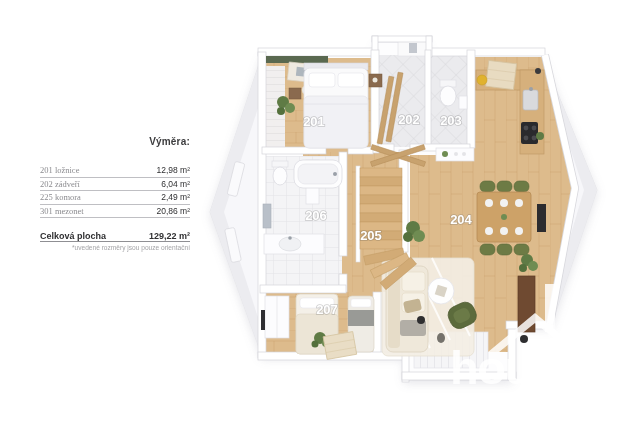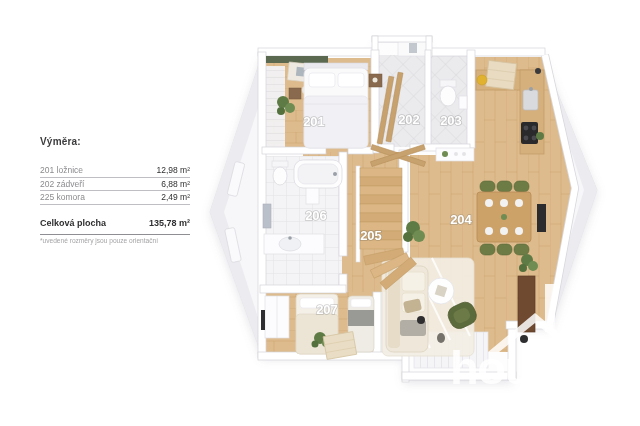--- a/index.html
+++ b/index.html
@@ -1,26 +1,26 @@
 <!DOCTYPE html>
 <html><head>
 <meta charset="utf-8">
 <style>
   html,body{margin:0;padding:0;background:#fff;font-family:"Liberation Sans",sans-serif;}
   .stage{position:relative;width:640px;height:426px;background:#ffffff;overflow:hidden;}
   .planSvg{position:absolute;left:0;top:0;}
   
-  .legend{position:absolute;left:40px;top:136px;width:150px;z-index:5;}
+  .legend{position:absolute;left:40px;top:136px;width:150px;z-index:5;text-align:right;}
   .legend-title{font-size:10px;font-weight:bold;color:#3c3c3e;margin:0 0 17px 0;letter-spacing:.2px;}
   .lrow{display:flex;justify-content:space-between;align-items:baseline;
         border-bottom:1px solid #bfbfc3;padding:2px 0 1px 0;font-size:8.5px;line-height:9.5px;}
-  .lrow .n{color:#8b8b8f;}
+  .lrow .n{color:#8b8b8f;font-family:Liberation Serif, serif;}
   .lrow .v{font-weight:normal;color:#2f2f31;white-space:nowrap;}
   .ltotal{display:flex;justify-content:space-between;align-items:baseline;margin-top:13px;
-          border-bottom:1.4px solid #8f8f93;padding-bottom:6px;font-size:9px;font-weight:bold;color:#2f2f31;}
+          border-bottom:1.4px solid #8f8f93;padding-bottom:0;font-size:9px;font-weight:bold;color:#2f2f31;}
   .lfoot{font-size:6.6px;color:#a4a4a7;margin:2px 0 0 0;}
   
   .shell{filter:drop-shadow(0 3px 5px rgba(60,60,90,.13));}
   .wall{fill:#ffffff;stroke:#d4d4d9;stroke-width:.7;}
   .wht{fill:#fcfcfe;stroke:#dfdfe5;stroke-width:.7;}
   .wd{fill:#8a6a4e;stroke:#75583e;stroke-width:.5;}
   .lbl{font-family:"Liberation Sans",sans-serif;font-weight:bold;font-size:13px;fill:#ffffff;
        paint-order:stroke;stroke:rgba(100,100,100,.30);stroke-width:1.5px;text-anchor:middle;}
   .wm{fill:rgba(255,255,255,.84);}
   .wmtext{font-family:"Liberation Sans",sans-serif;font-weight:bold;font-size:47px;letter-spacing:-1.5px;
@@ -32,29 +32,33 @@
 <div class="stage">
 
   <aside class="legend">
     <h3 class="legend-title">Výměra:</h3>
     <div class="lrow">
       <span class="n">201 ložnice</span>
       <span class="v">12,98 m²</span>
     </div>
     <div class="lrow">
       <span class="n">202 zádveří</span>
-      <span class="v">6,88 m²</span>
+      <span class="v">6,04 m²</span>
     </div>
     <div class="lrow">
       <span class="n">225 komora</span>
       <span class="v">2,49 m²</span>
     </div>
+    <div class="lrow">
+      <span class="n">301 mezonet</span>
+      <span class="v">20,86 m²</span>
+    </div>
     <div class="ltotal">
       <span>Celková plocha</span>
-      <span>135,78 m²</span>
+      <span>129,22 m²</span>
     </div>
     <p class="lfoot">*uvedené rozměry jsou pouze orientační</p>
   </aside>
 
   <svg class="planSvg" width="640" height="426" viewBox="0 0 640 426">
     <defs>
       <pattern id="woodV" width="22" height="52" patternUnits="userSpaceOnUse">
         <rect width="22" height="52" fill="#ddbb8c"></rect>
         <path d="M0 0V52 M11 0V52 M0 16H11 M11 38H22" stroke="#c49c66" stroke-width=".7" opacity=".55" fill="none"></path>
       </pattern>

